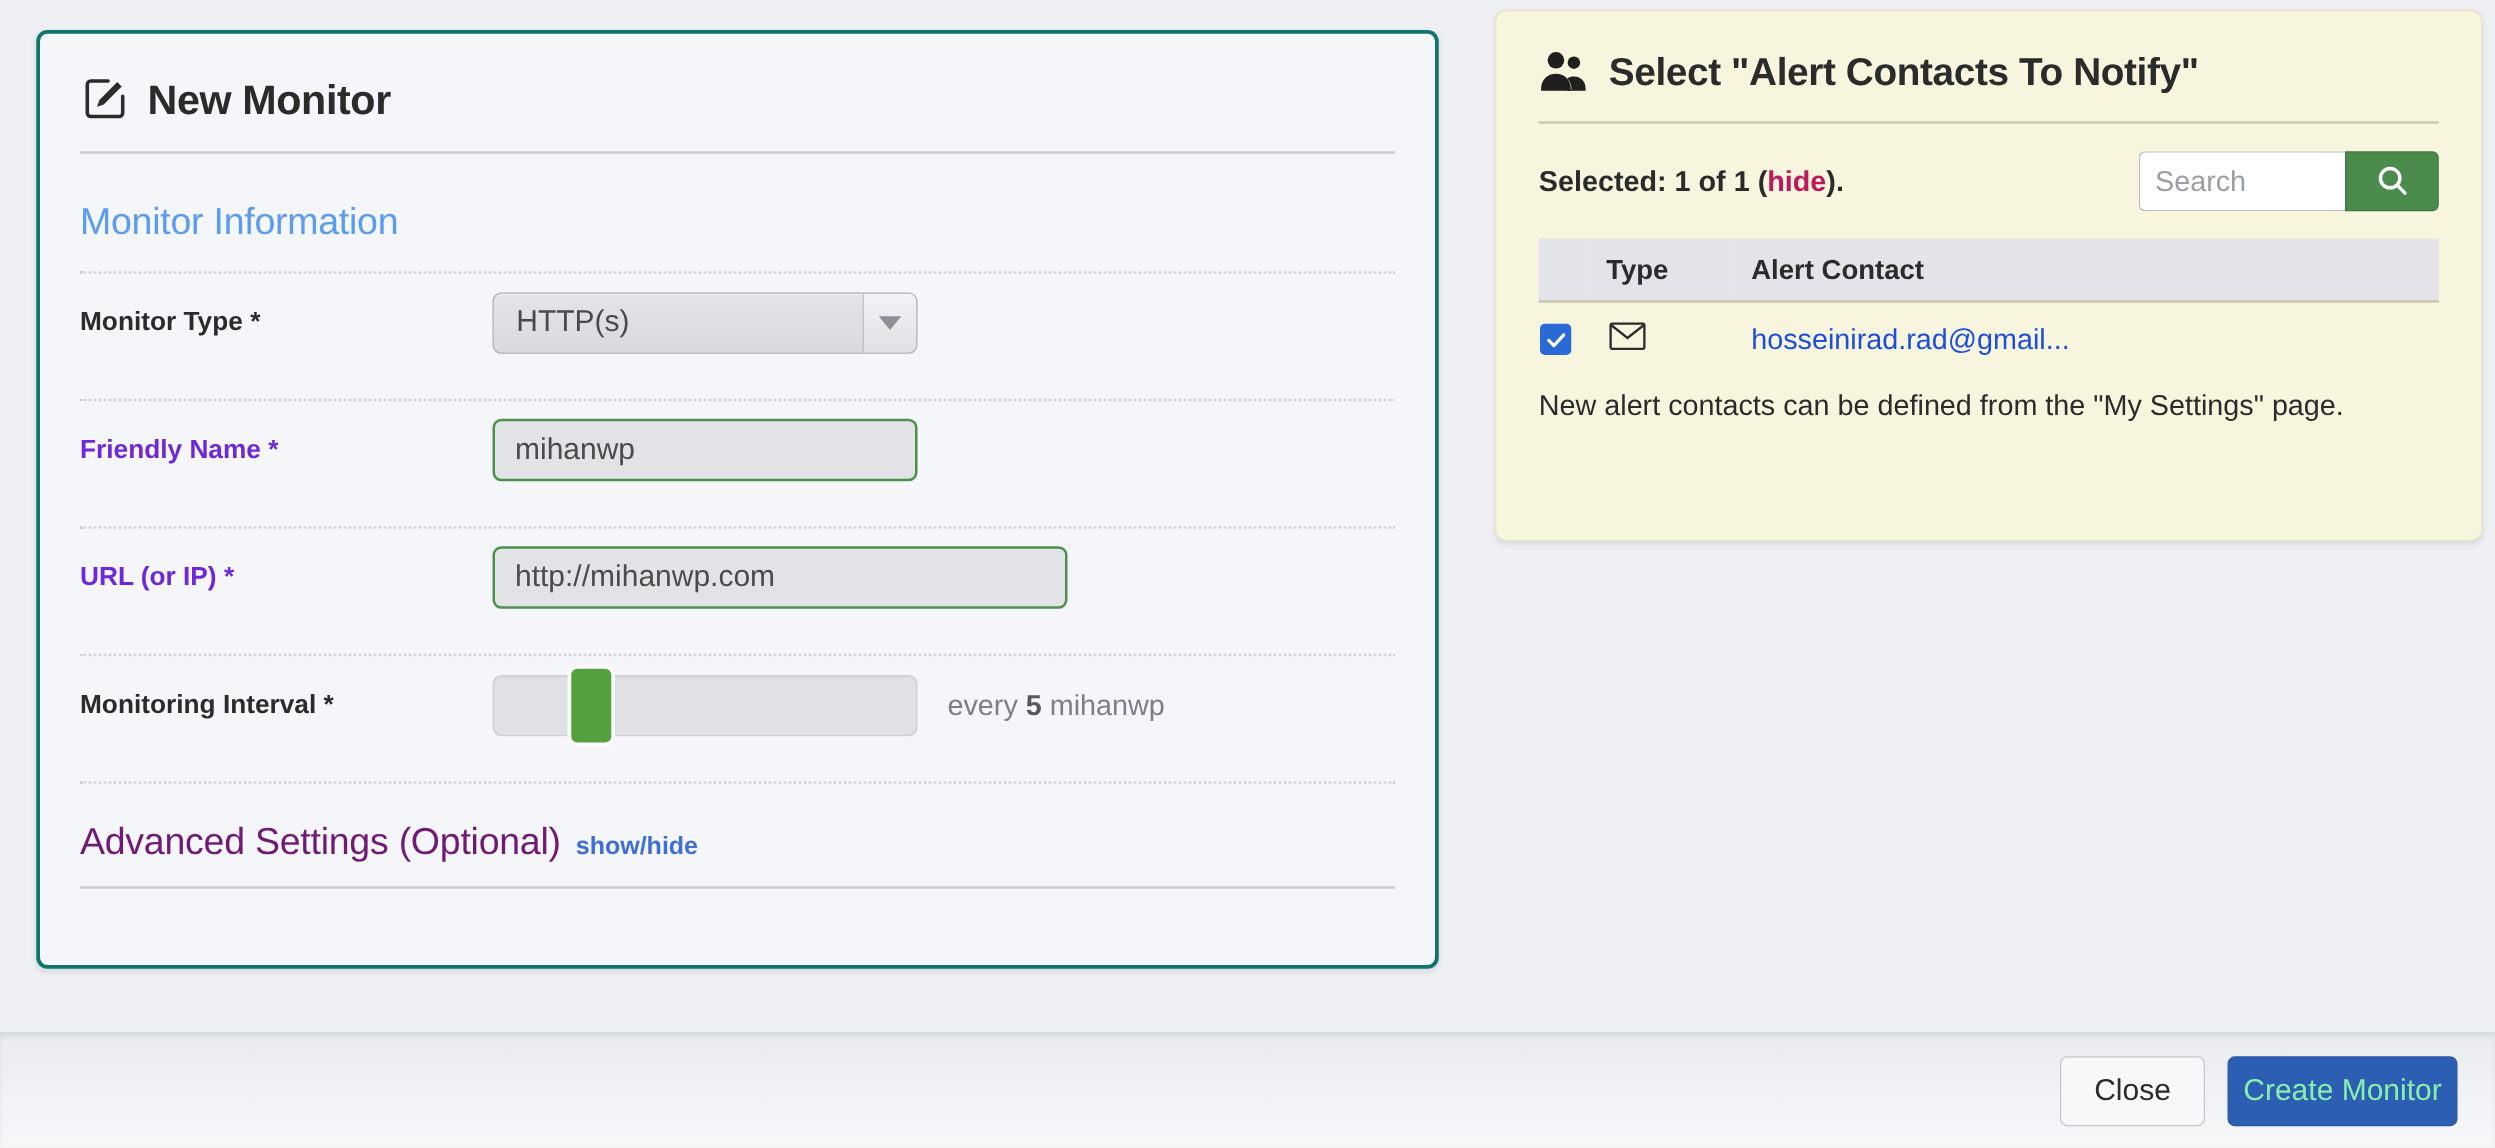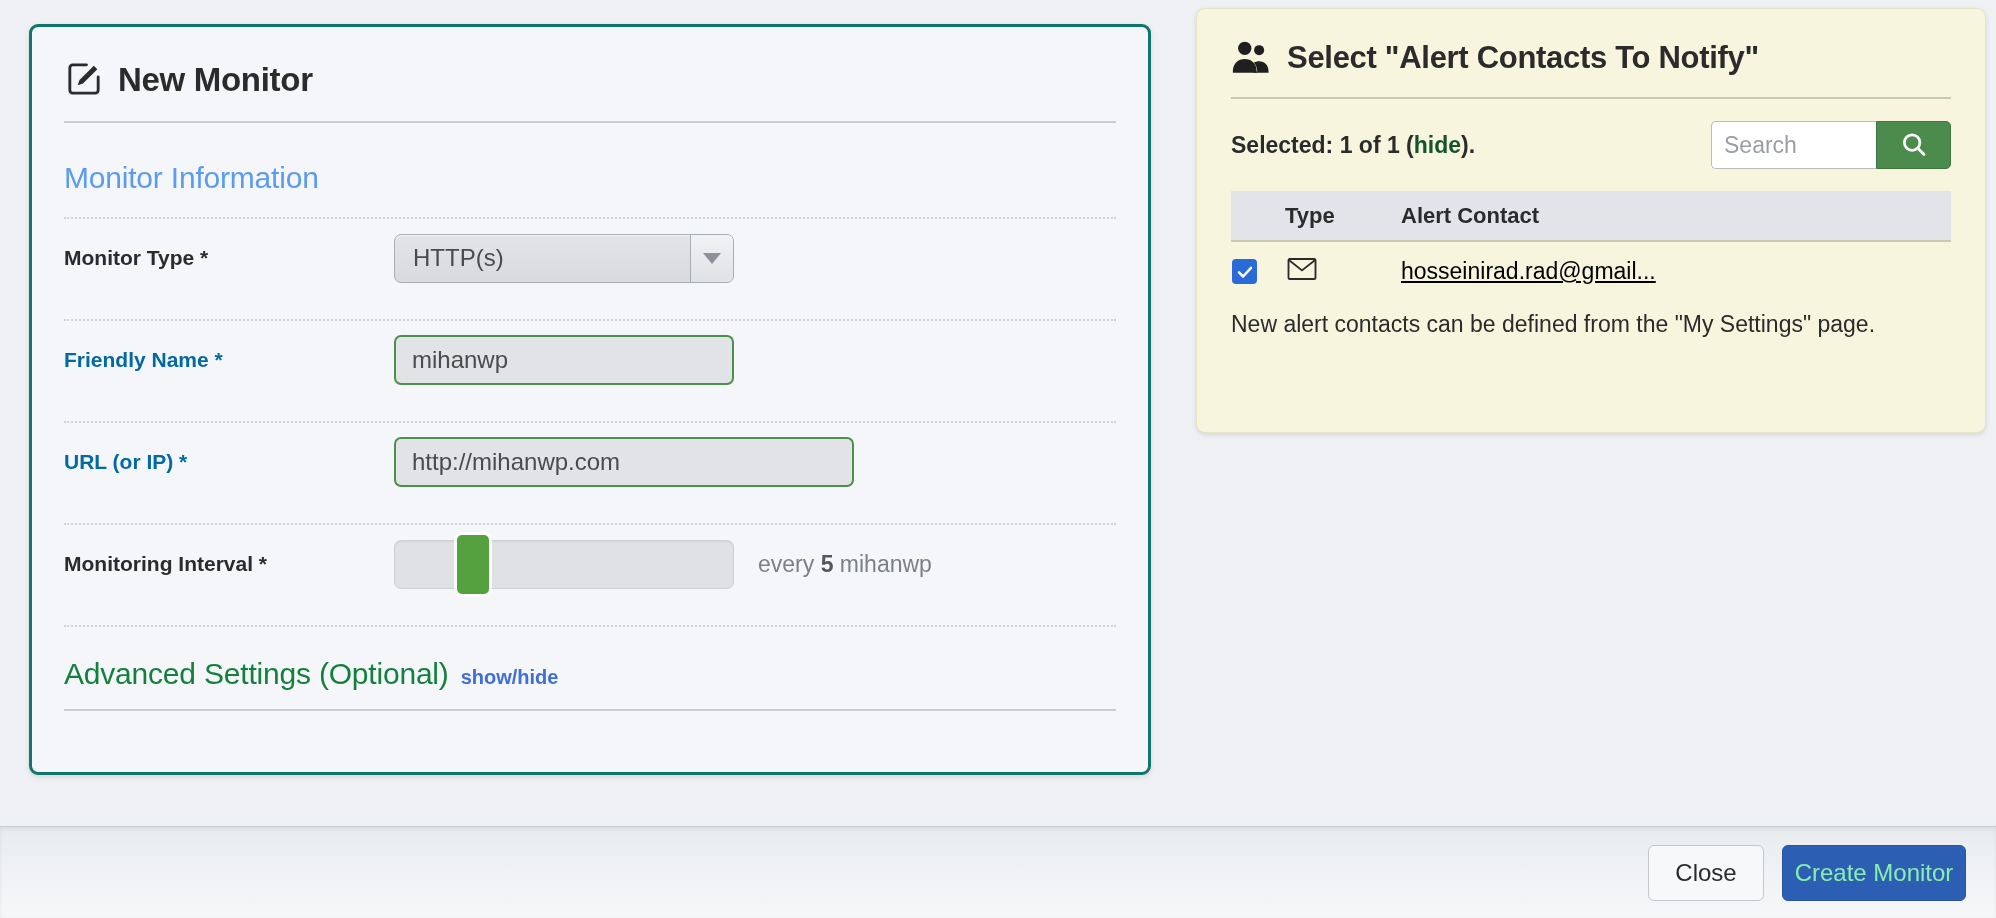--- a/index.html
+++ b/index.html
@@ -63,21 +63,21 @@
     padding: 0 32px;
     min-height: 78px;
   }
   .form-label {
     width: 330px;
     flex: 0 0 330px;
     font-size: 21px;
     font-weight: bold;
     color: #2b2b2b;
   }
-  .form-label.valid { color: #0369a1; }
+  .form-label.valid { color: #6d28d9; }
 
   
   .select-wrap {
     position: relative;
     width: 340px; height: 49px;
     background: linear-gradient(#e2e4e7, #d8dade);
     border: 1px solid #a9adb4;
     border-radius: 7px;
     display: flex; align-items: center;
     box-shadow: inset 0 1px 0 rgba(255,255,255,0.6);
@@ -143,21 +143,21 @@
   }
   .slider-note b { color: #55585e; font-weight: bold; }
 
   .advanced-row {
     display: flex; align-items: baseline;
     padding: 30px 32px 0 32px;
     gap: 12px;
   }
   .advanced-title {
     font-size: 30px;
-    color: #15803d;
+    color: #701a75;
     letter-spacing: -0.2px;
   }
   .advanced-toggle {
     font-size: 20px;
     font-weight: bold;
     color: #3f6fd6;
   }
   .advanced-rule {
     margin: 18px 32px 0 32px;
     border-top: 2px solid #c9ccd1;
@@ -192,21 +192,21 @@
   }
   .selected-row {
     display: flex; align-items: center; justify-content: space-between;
     padding: 22px 34px 0 34px;
   }
   .selected-text {
     font-size: 23px;
     font-weight: bold;
     color: #2b2b2b;
   }
-  .selected-text a { color: #14532d; text-decoration: none; }
+  .selected-text a { color: #be185d; text-decoration: none; }
   .search-group { display: flex; }
   .search-input {
     width: 165px; height: 48px;
     border: 1px solid #b8bcc2;
     border-right: none;
     border-radius: 5px 0 0 5px;
     background: #ffffff;
     font-size: 23px;
     color: #555;
     padding: 0 12px;
@@ -235,23 +235,22 @@
     text-align: left;
     height: 50px;
     border-bottom: 2px solid #c9c8b2;
   }
   .th-check { width: 42px; }
   .th-type  { width: 110px; padding-left: 12px; }
   .th-name  { padding-left: 18px; }
   .contacts-table tbody td {
     height: 60px;
     font-size: 23px;
-    color: #000000;
+    color: #1d4ed8;
     vertical-align: middle;
-    text-decoration: underline;
   }
   .td-type { padding-left: 14px; }
   .td-name { padding-left: 18px; }
   .checkbox {
     width: 25px; height: 25px;
     background: #2a6ad6;
     border-radius: 4px;
     display: flex; align-items: center; justify-content: center;
     cursor: pointer;
   }

